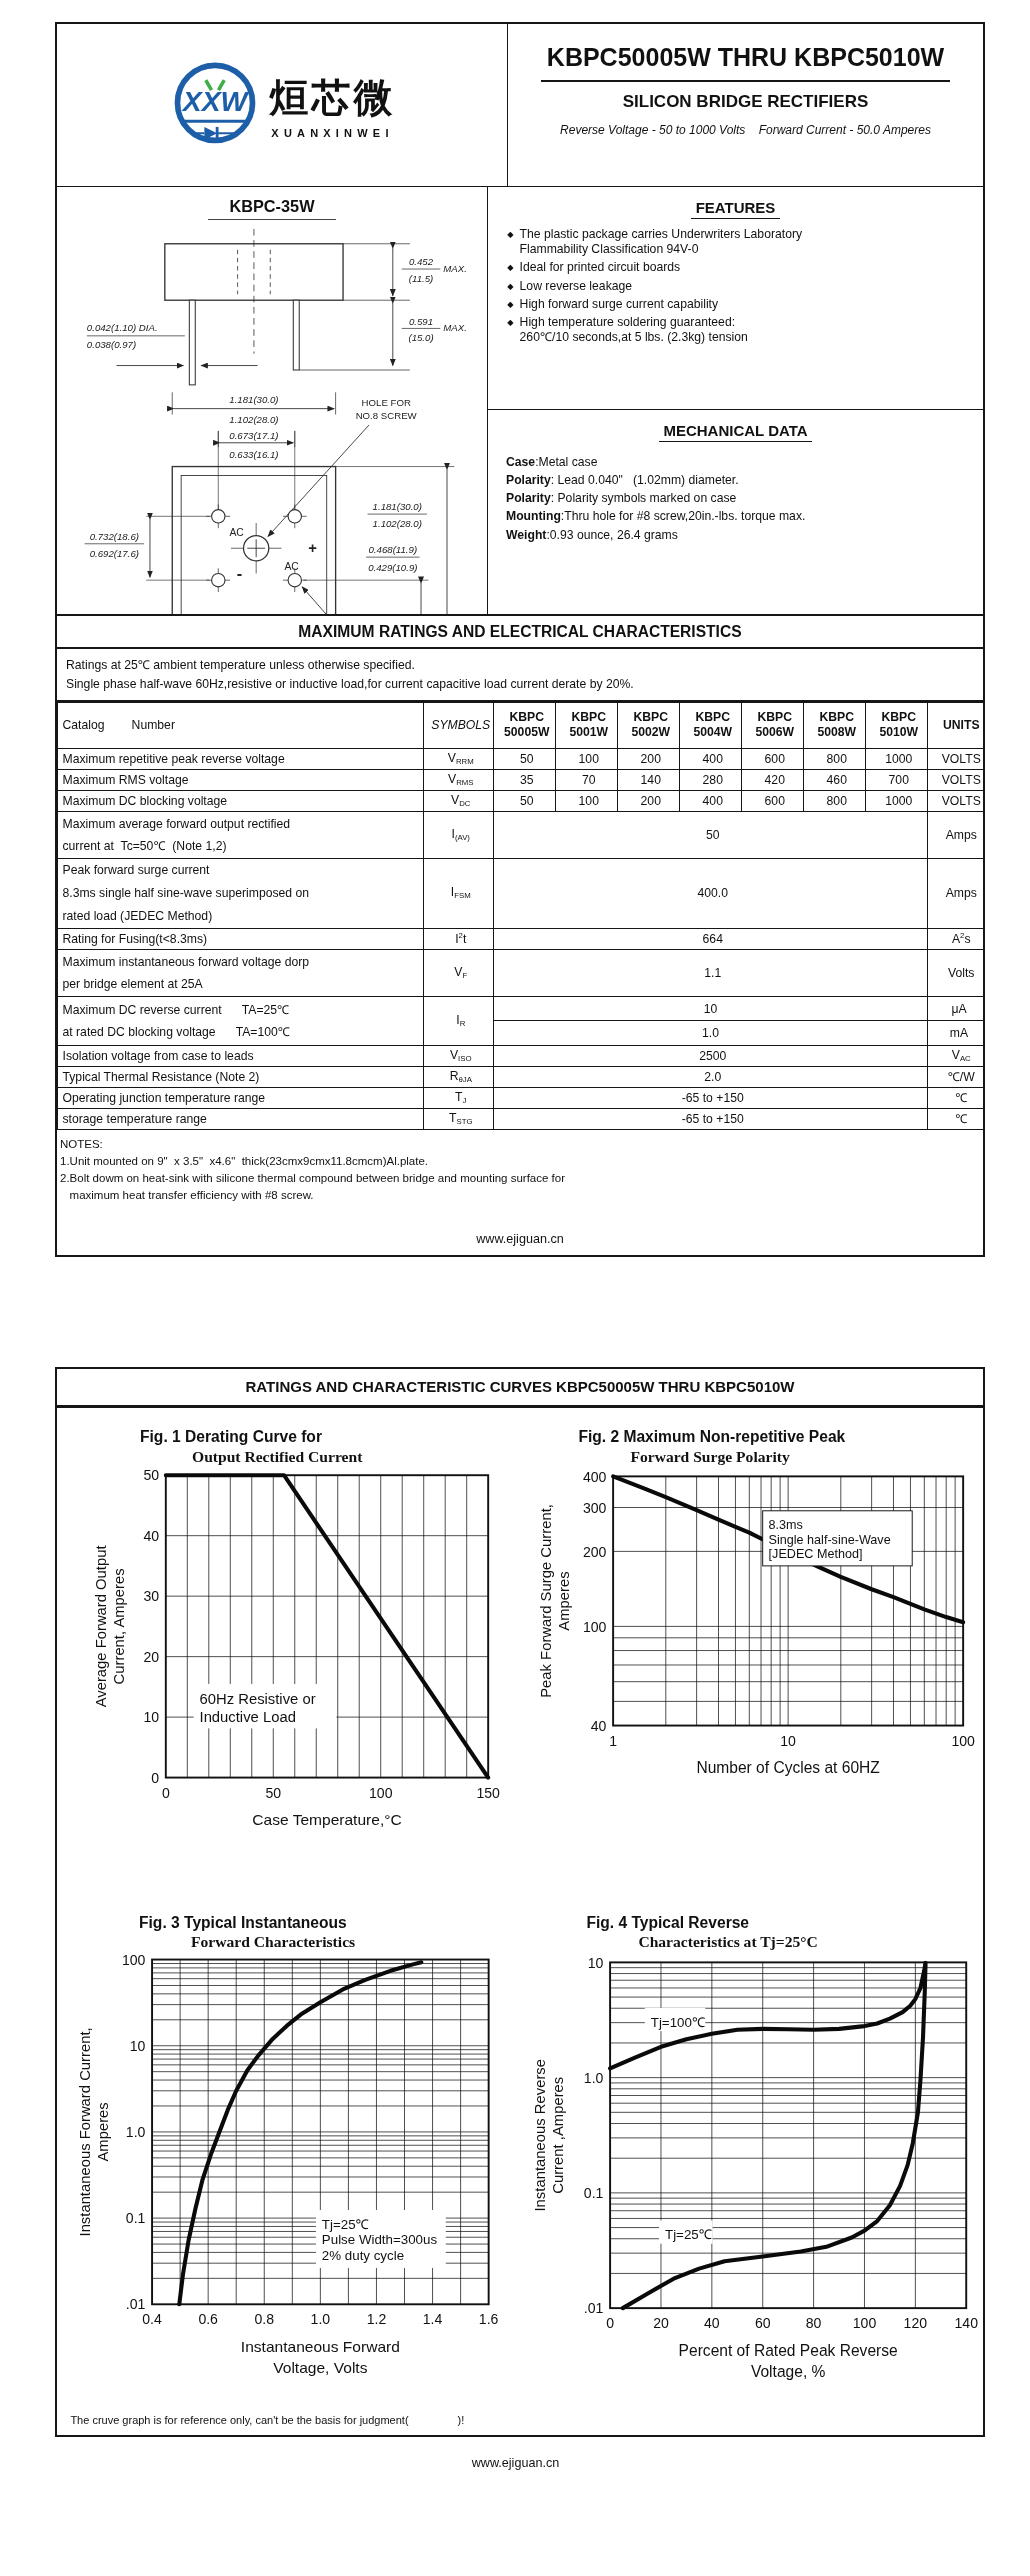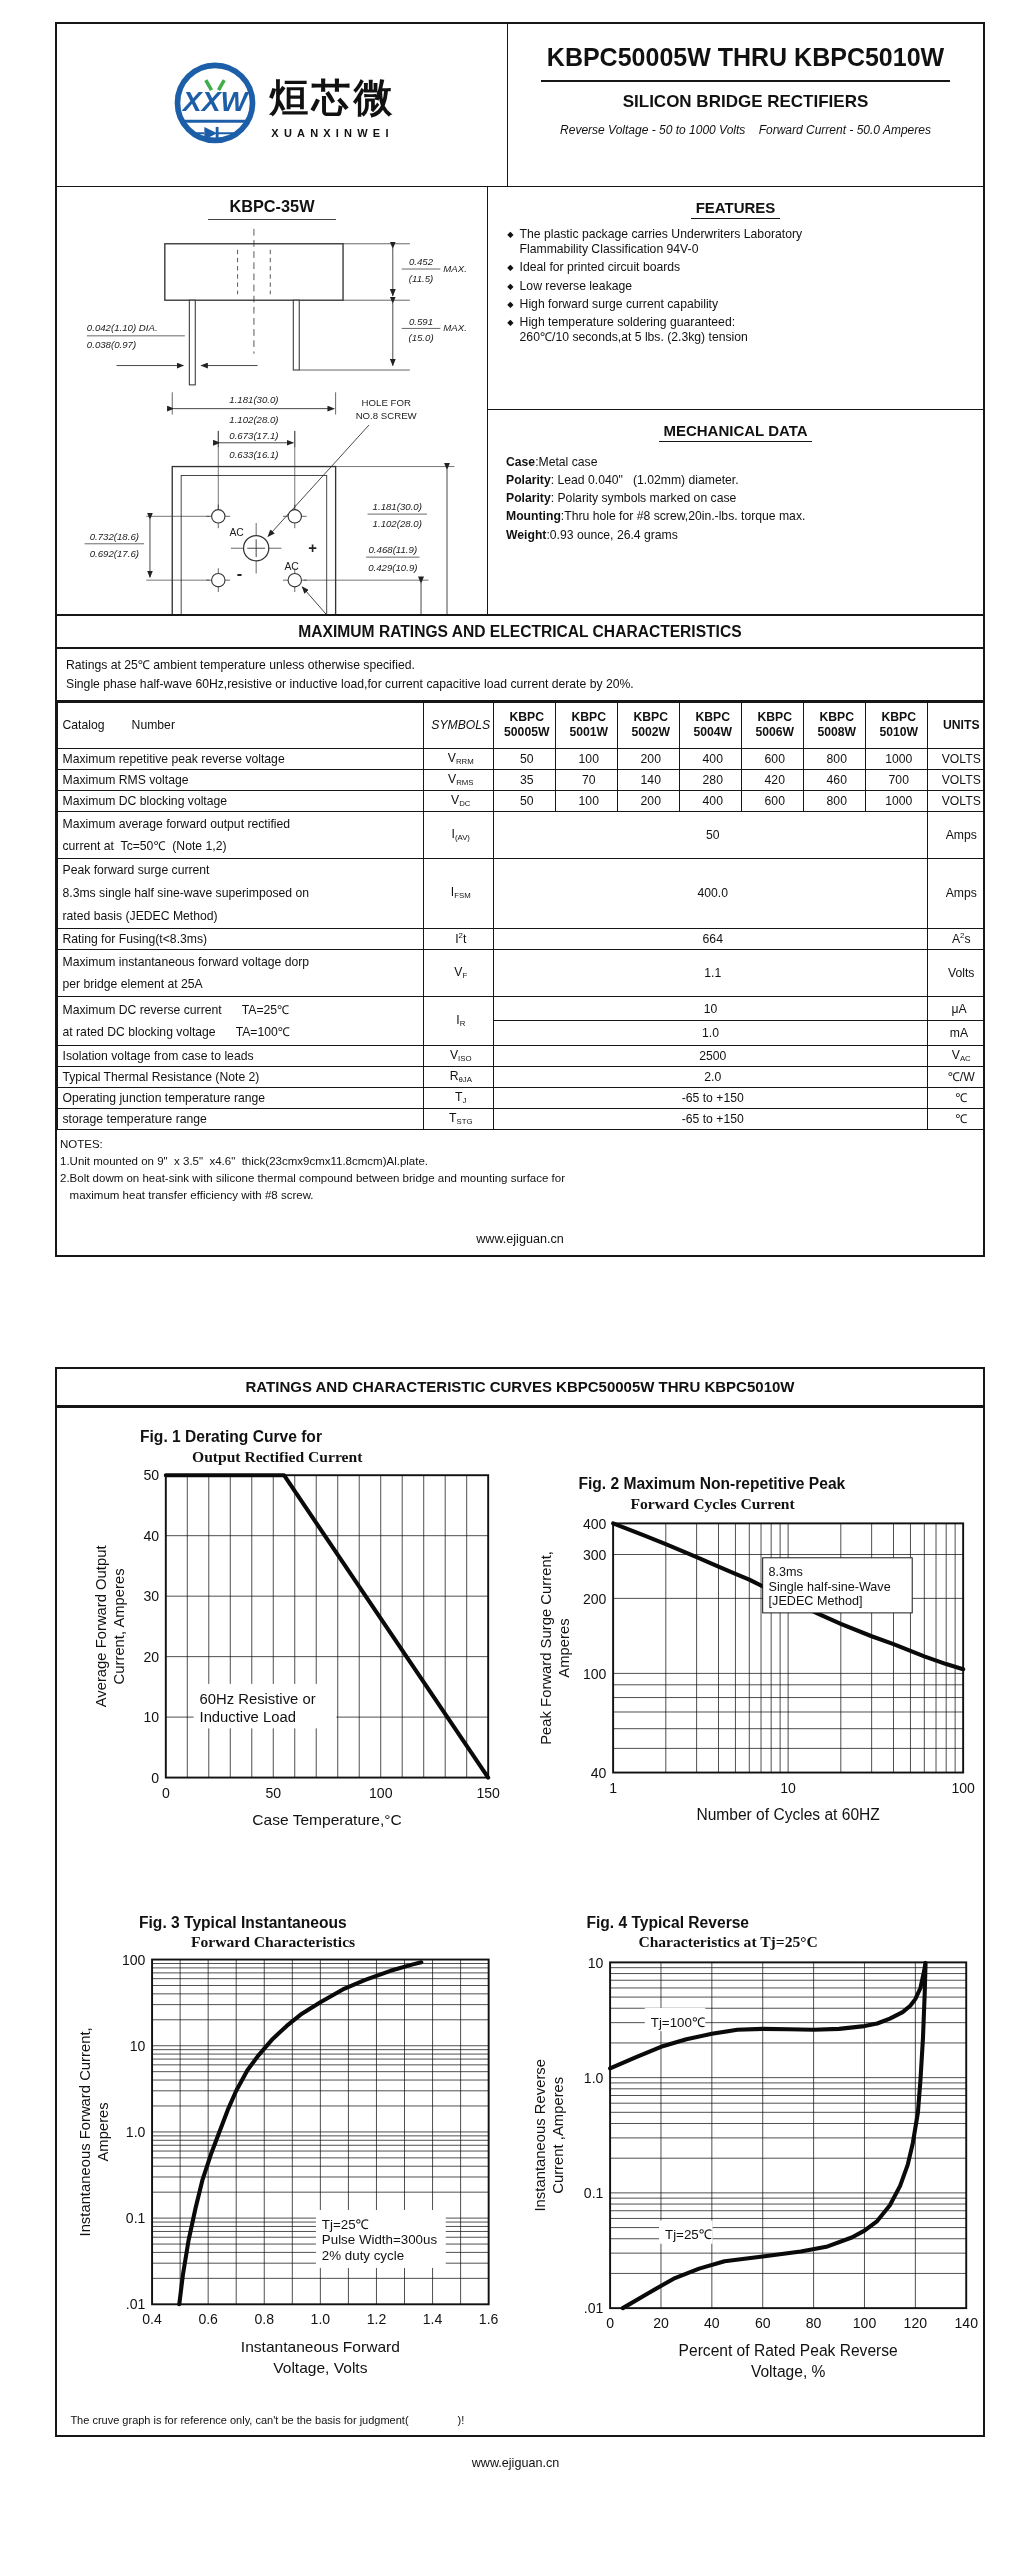--- a/index.html
+++ b/index.html
@@ -51,21 +51,21 @@
   .notes{flex:1;padding:6px 3px;font-size:11.5px;line-height:1.5;}
   .p1-footer{flex:none;text-align:center;font-size:12.6px;padding-bottom:9px;}
   
   .page2{margin-top:110px;height:1070px;position:relative;display:flex;flex-direction:column;}
   .p2-bar{flex:none;height:36px;line-height:36px;text-align:center;font-size:15px;font-weight:bold;border-bottom:3px solid #161616;}
   .charts{flex:1;display:grid;grid-template-columns:463px 1fr;grid-template-rows:493px 1fr;}
   .chart-cell{overflow:hidden;}
   .fig-title{font-size:15.6px;font-weight:bold;line-height:1.25;}
   .fig-title div:nth-child(2){padding-left:52px;font-family:Liberation Serif, serif;}
   .c1{padding:19.3px 0 0 31px;} .c1 .fig-title{padding-left:52px;}
-  .c2{padding:19.3px 0 0 13.4px;} .c2 .fig-title{padding-left:45px;margin-top:47px;}
+  .c2{padding:19.3px 0 0 13.4px;} .c2 .fig-title{padding-left:45px;}
   .c3{padding:12px 0 0 15px;} .c3 .fig-title{padding-left:67px;}
   .c4{padding:12px 0 0 7.4px;} .c4 .fig-title{padding-left:59px;}
   .disclaimer{position:absolute;left:13.4px;bottom:9px;font-size:11px;}
   .p2-footer{text-align:center;font-size:12.6px;margin-top:19.3px;}
   svg text{font-family:"Liberation Sans",sans-serif;}
   .dimtxt{font-size:13px;font-style:italic;fill:#222;}
   .dimtxt2{font-size:13px;fill:#222;}
 </style>
 </head>
 <body>
@@ -339,21 +339,21 @@
             <div class="pre">current at  Tc=50℃  (Note 1,2)</div>
           </td>
           <td class="cell-sym"><span>I</span><span class="sb">(AV)</span></td>
           <td colspan="7" class="cell-val">50</td>
           <td class="cell-units"><span>Amps</span></td>
         </tr>
         <tr class="r-lg">
           <td class="cell-label lbl3">
             <div class="pre">Peak forward surge current</div>
             <div class="pre">8.3ms single half sine-wave superimposed on</div>
-            <div class="pre">rated basis (JEDEC Method)</div>
+            <div class="pre">rated load (JEDEC Method)</div>
           </td>
           <td class="cell-sym"><span>I</span><span class="sb">FSM</span></td>
           <td colspan="7" class="cell-val">400.0</td>
           <td class="cell-units"><span>Amps</span></td>
         </tr>
         <tr class="r-sm">
           <td class="cell-label ">
             <div class="pre">Rating for Fusing(t&lt;8.3ms)</div>
           </td>
           <td class="cell-sym"><span>I</span><span class="sp">2</span><span>t</span></td>
@@ -478,21 +478,21 @@
           <text transform="translate(49,216) rotate(-90)" text-anchor="middle" font-size="20" fill="#111">Current, Amperes</text>
           <path d="M105.0 12.0 L264.5 12.0 L540.0 420.0" fill="none" stroke="#0a0a0a" stroke-width="5.5" stroke-linecap="round" stroke-linejoin="round"></path>
           <rect x="142.5" y="293.59999999999997" width="192.8" height="60" fill="#fff" stroke="none" stroke-width="0"></rect>
           <text x="150.5" y="321.2" font-size="20" fill="#111">60Hz Resistive or</text>
           <text x="150.5" y="344.79999999999995" font-size="20" fill="#111">Inductive Load</text>
         </svg>
     </div>
     <div class="chart-cell c2">
       <div class="fig-title" id="t-fig1">
           <div>Fig. 2 Maximum Non-repetitive Peak</div>
-          <div>Forward Cycles Current</div>
+          <div>Forward Surge Polarity</div>
         </div>
       <svg id="chart1" width="445" height="330" viewBox="0 0 600 445">
           <g stroke="#111" stroke-width="1">
             <line x1="179.04307897669958" y1="14" x2="179.04307897669958" y2="350"></line>
             <line x1="220.60061611384032" y1="14" x2="220.60061611384032" y2="350"></line>
             <line x1="250.08615795339912" y1="14" x2="250.08615795339912" y2="350"></line>
             <line x1="272.9569210233004" y1="14" x2="272.9569210233004" y2="350"></line>
             <line x1="291.6436950905399" y1="14" x2="291.6436950905399" y2="350"></line>
             <line x1="307.4431374433646" y1="14" x2="307.4431374433646" y2="350"></line>
             <line x1="321.12923693009867" y1="14" x2="321.12923693009867" y2="350"></line>

